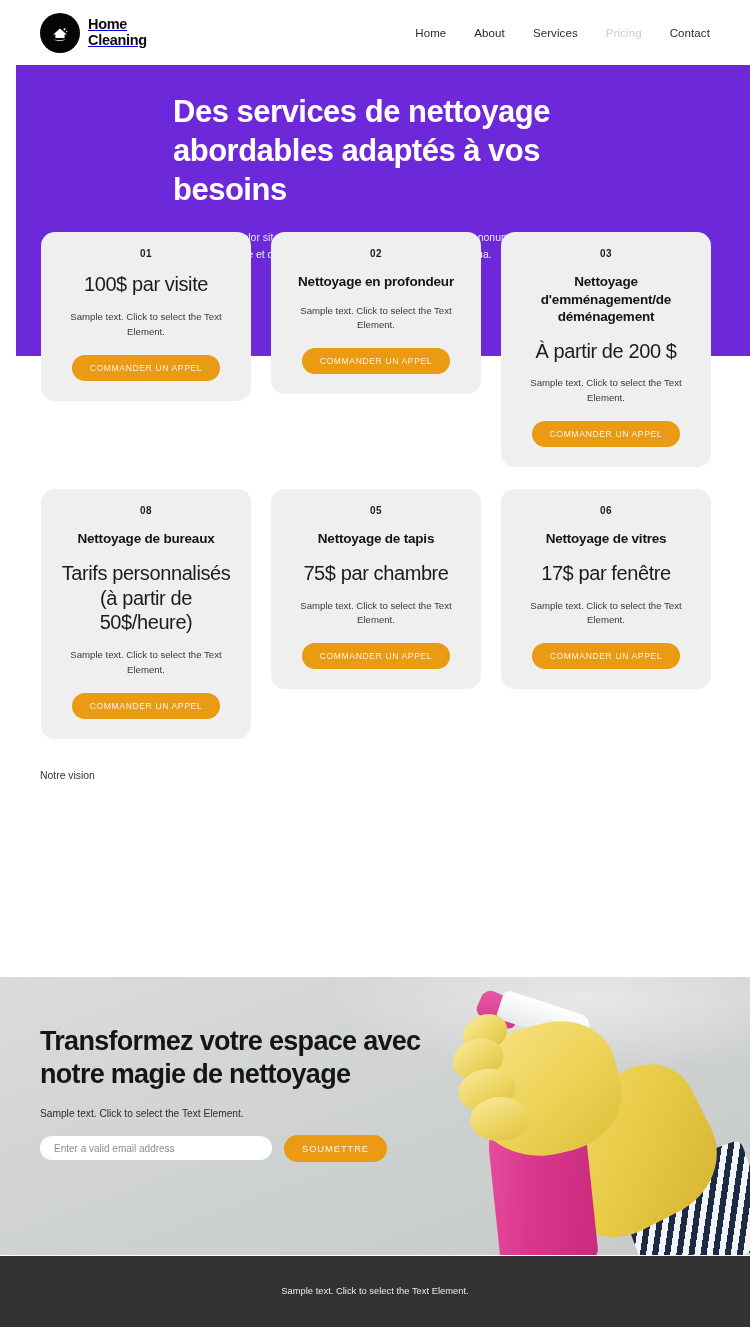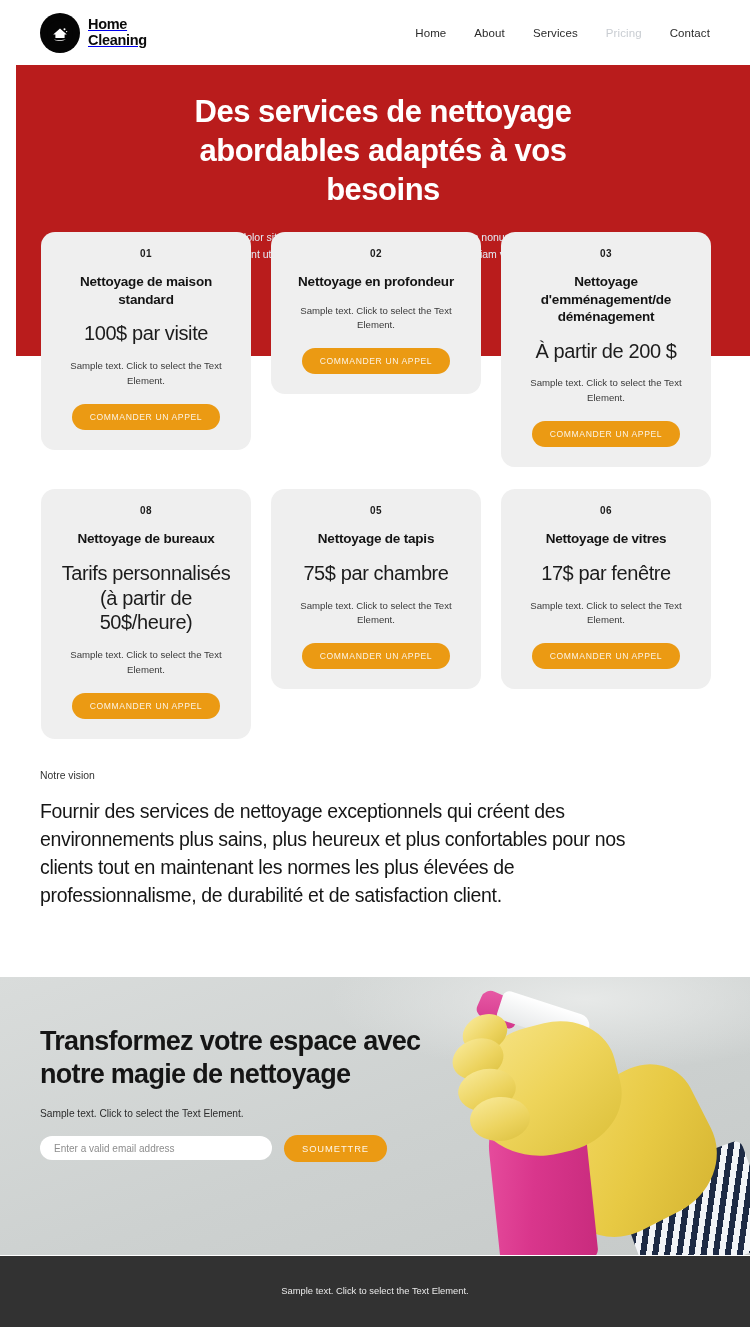--- a/index.html
+++ b/index.html
@@ -39,24 +39,23 @@
   .nav-link {
     font-size: 11.5px;
     color: #2b2b2b;
     text-decoration: none;
     letter-spacing: 0.1px;
   }
   .nav-link.is-active { color: #c9cdd2; }
 
   
   .hero-band {
-    background: #b91c1c;
+    background: #6d28d9;
     height: 291px;
     padding-top: 27px;
-    text-align: center;
     position: relative;
     margin-left: 16px;
   }
   .hero-title {
     color: #ffffff;
     font-weight: bold;
     font-size: 31px;
     line-height: 1.26;
     letter-spacing: -0.5px;
     max-width: 420px;
@@ -339,21 +338,20 @@
 <section class="hero-band">
   <h1 class="hero-title">Des services de nettoyage abordables adaptés à vos besoins</h1>
   <p class="hero-sub">Lorem ipsum dolor sit amet, consetetur sadipscing elitr, sed diam nonumy eirmod tempor invidunt ut labore et dolore magna aliquyam erat, sed diam voluptua.</p>
 </section>
 
 <div class="pricing-wrap">
   <div class="pricing-grid">
 
     <div class="price-card">
       <div class="card-num">01</div>
-      <div class="card-name">Nettoyage de maison standard</div>
       <div class="card-price">100$ par visite</div>
       <div class="card-note">Sample text. Click to select the Text Element.</div>
       <button class="cta-pill">COMMANDER UN APPEL</button>
     </div>
 
     <div class="price-card">
       <div class="card-num">02</div>
       <div class="card-name">Nettoyage en profondeur</div>
       <div class="card-note">Sample text. Click to select the Text Element.</div>
       <button class="cta-pill">COMMANDER UN APPEL</button>
@@ -389,21 +387,20 @@
       <div class="card-price">17$ par fenêtre</div>
       <div class="card-note">Sample text. Click to select the Text Element.</div>
       <button class="cta-pill">COMMANDER UN APPEL</button>
     </div>
 
   </div>
 </div>
 
 <section class="vision">
   <div class="vision-label">Notre vision</div>
-  <p class="vision-text">Fournir des services de nettoyage exceptionnels qui créent des environnements plus sains, plus heureux et plus confortables pour nos clients tout en maintenant les normes les plus élevées de professionnalisme, de durabilité et de satisfaction client.</p>
 </section>
 
 <section class="promo">
   <div class="promo-photo">
     <div class="ph-sleeve"></div>
     <div class="ph-glove-cuff"></div>
     <div class="ph-bottle"></div>
     <div class="ph-trigger"></div>
     <div class="ph-nozzle-pink"></div>
     <div class="ph-nozzle-white"></div>

